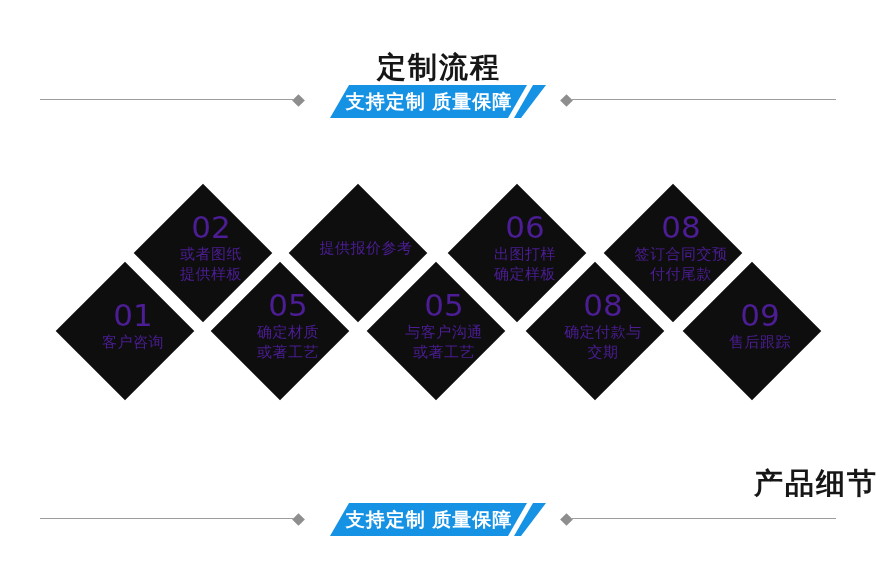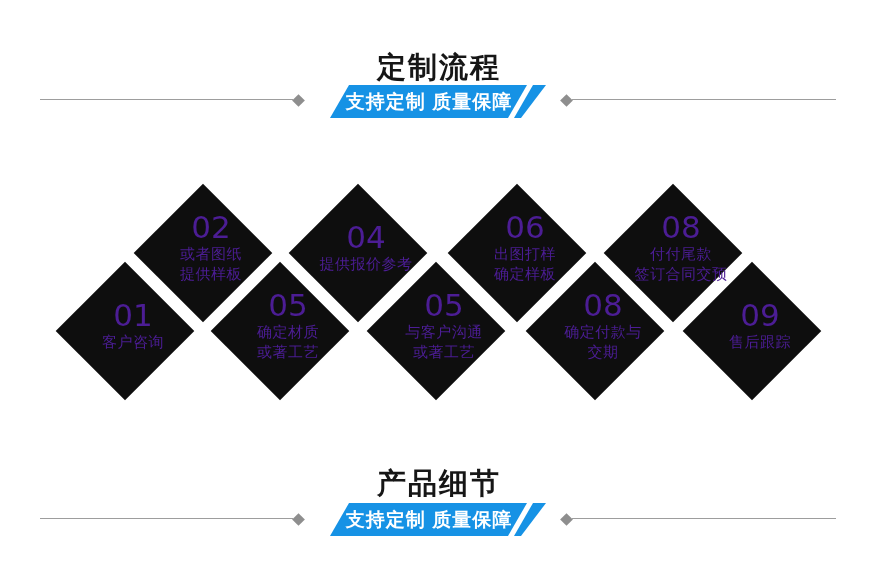--- a/index.html
+++ b/index.html
@@ -86,21 +86,20 @@
     <div class="content">
       <div class="num">05</div>
       <div class="lbl">确定材质</div>
       <div class="lbl">或著工艺</div>
     </div>
   </div>
 
   <div class="step upper" style="left:358px;top:253px;">
     <div class="shape diamond-bg" style="background: rgb(14, 14, 14);"></div>
     <div class="content">
-      <div class="num">04</div>
       <div class="lbl">提供报价参考</div>
       <div class="lbl"></div>
     </div>
   </div>
 
   <div class="step lower" style="left:436px;top:331px;">
     <div class="shape diamond-bg" style="background: rgb(14, 14, 14);"></div>
     <div class="content">
       <div class="num">05</div>
       <div class="lbl">与客户沟通</div>
@@ -123,35 +122,35 @@
       <div class="num">08</div>
       <div class="lbl">确定付款与</div>
       <div class="lbl">交期</div>
     </div>
   </div>
 
   <div class="step upper" style="left:673px;top:253px;">
     <div class="shape diamond-bg" style="background: rgb(14, 14, 14);"></div>
     <div class="content">
       <div class="num">08</div>
+      <div class="lbl">签订合同交预</div>
       <div class="lbl">付付尾款</div>
-      <div class="lbl">签订合同交预</div>
     </div>
   </div>
 
   <div class="step lower" style="left:752px;top:331px;">
     <div class="shape diamond-bg" style="background: rgb(14, 14, 14);"></div>
     <div class="content">
       <div class="num">09</div>
       <div class="lbl">售后跟踪</div>
       <div class="lbl"></div>
     </div>
   </div>
 
-  <div class="sec-title" style="top:464px;">产品细节</div>
+  <div class="sec-title" style="top:464px;text-align:right;">产品细节</div>
 
   <div class="hline" style="left:40px;top:518px;width:253px;"></div>
   <div class="mini-diamond" style="left:294px;top:515px;"></div>
 
   <div class="banner" style="left:330px;top:503px;">
     <div class="banner-body accent-bg" style="background: rgb(22, 146, 229);"></div>
     <div class="banner-sliver accent-bg" style="background: rgb(22, 146, 229);"></div>
     <div class="banner-text">支持定制 质量保障</div>
   </div>
 

